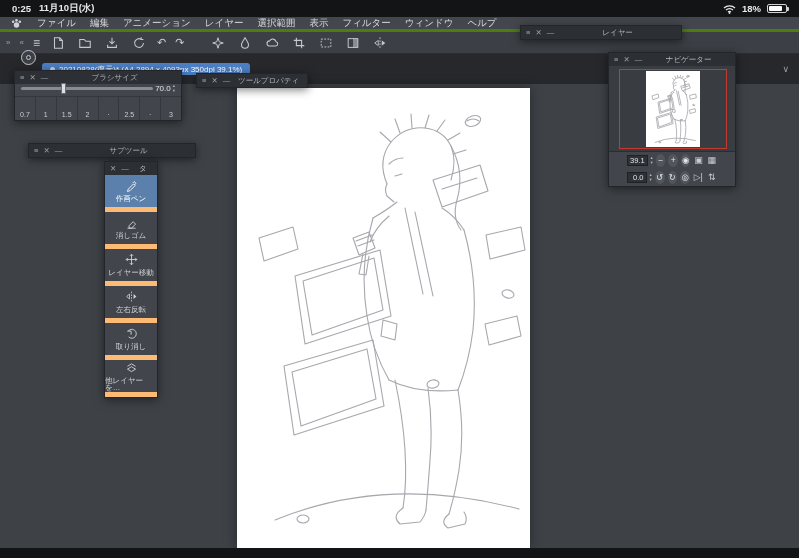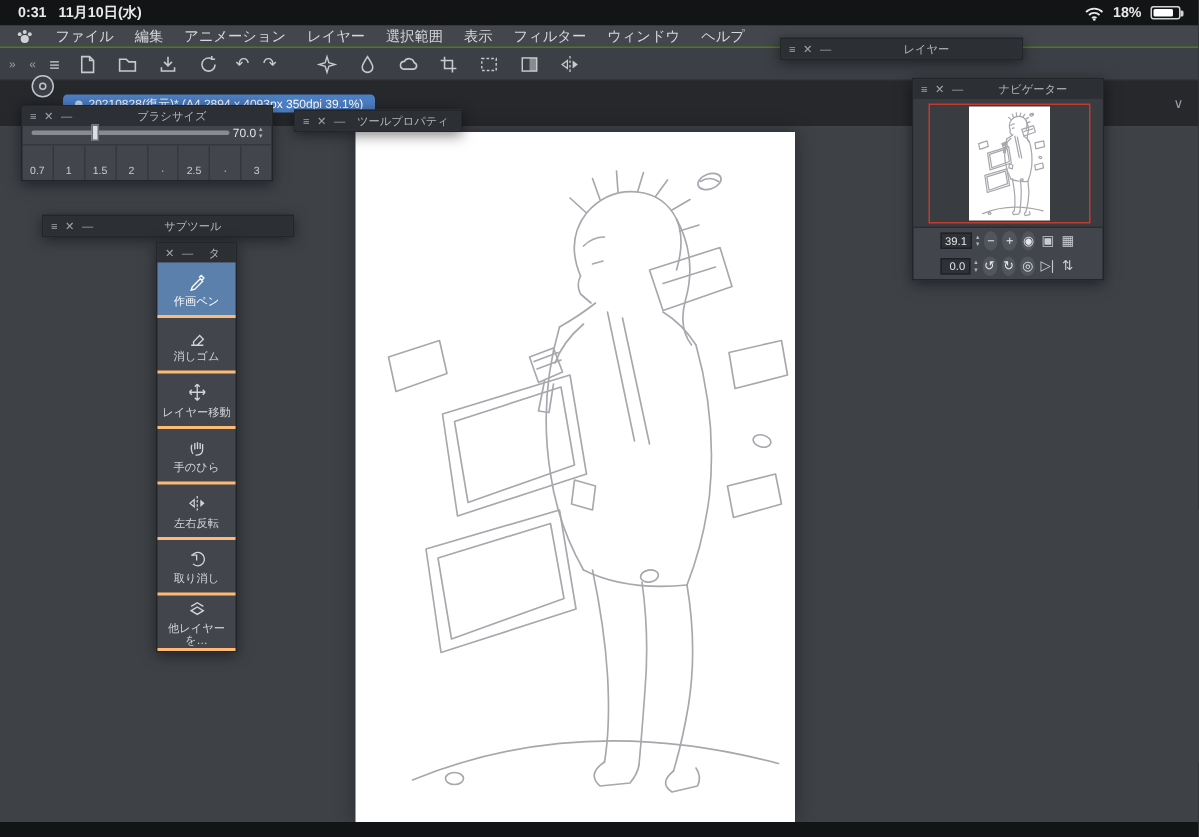--- a/index.html
+++ b/index.html
@@ -9,21 +9,21 @@
   
   .statusbar{position:absolute;top:0;left:0;right:0;height:17px;background:#121416;color:#e9eaeb;
     display:flex;align-items:center;gap:8px;padding:0 12px;font-size:9.5px;font-weight:bold}
   .sb-right{margin-left:auto;display:flex;align-items:center;gap:6px;font-weight:bold}
   .bat{width:20px;height:9px;border:1px solid #d2d4d6;border-radius:2px;position:relative}
   .bat i{position:absolute;left:1px;top:1px;bottom:1px;width:72%;background:#fff;border-radius:1px;display:block}
   .bat::after{content:"";position:absolute;right:-3px;top:2px;width:2px;height:4px;background:#d2d4d6;border-radius:0 1px 1px 0}
 
   
   .menubar{position:absolute;top:17px;left:0;right:0;height:15px;background:#43474d;
-    display:flex;align-items:center;gap:14px;padding:0 10px;font-size:9.5px;color:#d6d8da;border-bottom:1px solid #4d7c0f}
+    display:flex;align-items:center;gap:14px;padding:0 10px;font-size:9.5px;color:#d6d8da;border-bottom:3px solid #4d7c0f}
   .menu-item{cursor:default;white-space:nowrap}
 
   
   .toolbar{position:absolute;top:32px;left:0;right:0;height:22px;background:#3c4046;
     display:flex;align-items:center;gap:9px;padding:0 6px;border-bottom:1px solid #2b2d31}
   .tbtn{width:18px;height:18px;display:flex;align-items:center;justify-content:center;color:#c7cacd}
   .tbtn svg{width:14px;height:14px}
   .tglyph{font-size:11px;color:#c7cacd}
   .grp-gap{margin-left:16px}
   .dock-ic{font-size:8px;color:#9aa0a6}
@@ -57,21 +57,21 @@
   .bval{font-size:8px;color:#e2e4e6}
   .stepper{display:flex;flex-direction:column;line-height:1;font-size:4.5px;color:#aeb1b5}
   .presets{display:flex;border-top:1px solid #34373b;height:24px}
   .pcell{flex:1;border-right:1px solid #34373b;display:flex;align-items:flex-end;justify-content:center;
     font-size:7px;padding-bottom:2px;color:#c9ccd0}
   .pcell:last-child{border-right:none}
 
   
   .toolbox{left:104px;top:161px;width:54px}
   .titem{height:37px;display:flex;flex-direction:column;align-items:center;justify-content:center;gap:3px;
-    border-bottom:2px solid #fdba74;font-size:7.5px;color:#d2d5d8;text-align:center;line-height:1;overflow:hidden}
+    border-bottom:5px solid #fdba74;font-size:7.5px;color:#d2d5d8;line-height:1;overflow:hidden}
   .titem svg{width:13px;height:13px}
   .titem.sel{background:#5b80ac;color:#fff}
 
   
   .navigator{left:608px;top:52px;width:128px}
   .nthumb{height:86px;position:relative;background:#393c41;border-bottom:1px solid #2a2c30}
   .nframe{position:absolute;left:10px;top:3px;width:108px;height:80px;border:1px solid #c23b2e}
   .npage{position:absolute;left:37px;top:5px;width:54px;height:76px;background:#fff}
   .npage svg{width:54px;height:76px;--sw:5}
   .nrow{display:flex;align-items:center;gap:3px;padding:2px 18px;height:17px}
@@ -196,21 +196,21 @@
         <path d="M166,420 Q154,428 163,436 L183,434 Q188,428 189,422"></path>
         <path d="M212,426 Q202,434 211,440 L228,436 Q231,430 227,424"></path>
       </g>
     </symbol>
   </defs>
 </svg>
 
 <div class="screen">
 
   <div class="statusbar">
-    <span>0:31</span>
+    <span>0:25</span>
     <span>11月10日(水)</span>
     <div class="sb-right">
       <svg width="13" height="10" viewBox="0 0 13 10">
           <path d="M1,4 a8,8 0 0 1 11,0 M3,6 a5,5 0 0 1 7,0 M5,8 a2.5,2.5 0 0 1 3,0" fill="none" stroke="#e9eaeb" stroke-width="1.2"></path>
           <circle cx="6.5" cy="9" r="0.9" fill="#e9eaeb"></circle>
         </svg>
       <span>18%</span>
       <span class="bat">
           <i></i>
         </span>
@@ -390,26 +390,20 @@
       <span>消しゴム</span>
     </div>
     <div class="titem">
       <svg viewBox="0 0 16 16">
           <use href="#i-move"></use>
         </svg>
       <span>レイヤー移動</span>
     </div>
     <div class="titem">
       <svg viewBox="0 0 16 16">
-          <use href="#i-hand"></use>
-        </svg>
-      <span>手のひら</span>
-    </div>
-    <div class="titem">
-      <svg viewBox="0 0 16 16">
           <use href="#i-flip"></use>
         </svg>
       <span>左右反転</span>
     </div>
     <div class="titem">
       <svg viewBox="0 0 16 16">
           <use href="#i-undo2"></use>
         </svg>
       <span>取り消し</span>
     </div>

